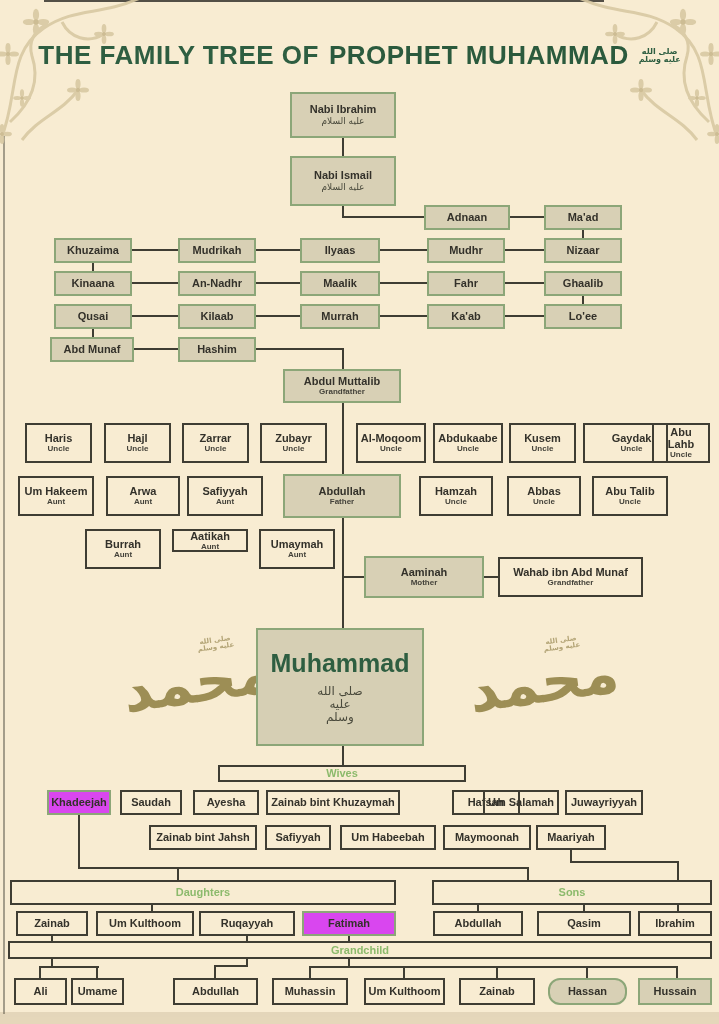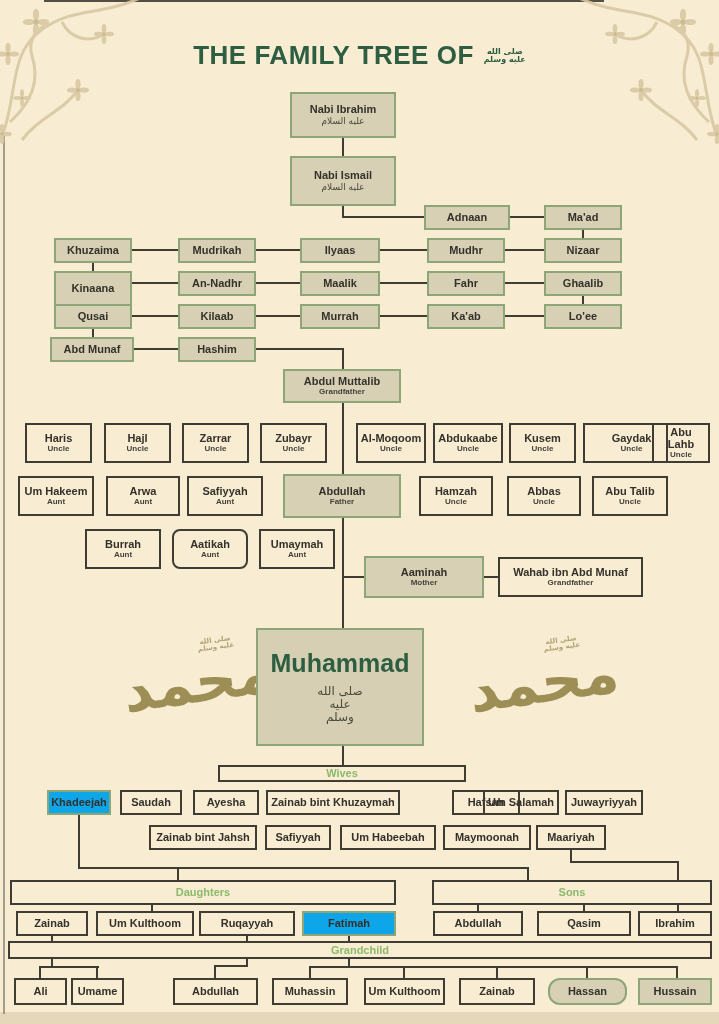--- a/index.html
+++ b/index.html
@@ -13,21 +13,21 @@
   .title-prefix{font-size:26px;font-weight:700;color:#2e5e41;letter-spacing:.5px;}
   .title-emphasis{font-size:26px;font-weight:800;color:#2b5a3d;letter-spacing:.5px;}
   .title-honorific{font-family:"DejaVu Sans",sans-serif;font-size:8px;line-height:8px;color:#2e5e41;text-align:center;white-space:pre-line;font-weight:700;}
   
   .node{position:absolute;box-sizing:border-box;display:flex;flex-direction:column;align-items:center;justify-content:center;text-align:center;line-height:1.1;}
   .node .lbl{font-size:11px;font-weight:700;color:#33312a;padding:0 2px;}
   .node .sub{font-size:8px;font-weight:700;color:#44423a;margin-top:1px;}
   .node .arabic{font-family:"DejaVu Sans",sans-serif;font-size:9px;color:#4a4a3c;margin-top:2px;}
   .node.chain{background:#d8d0b5;border:2px solid #8ca678;}
   .node.plain{background:transparent;border:2px solid #3f3d33;}
-  .node.green{background:#0ea5e9;border:2px solid #8ca678;}
+  .node.green{background:#d946ef;border:2px solid #8ca678;}
   .node.banner{background:transparent;border:2px solid #3f3d33;}
   .node.banner .lbl{color:#8cba6c;font-size:11px;}
   .node.muhammad{background:#d6cfb4;border:2px solid #8ca678;}
   .node.muhammad .lbl{font-size:25px;font-weight:800;color:#2e5e41;}
   .node.muhammad .arabic{font-size:12px;line-height:13px;white-space:pre-line;margin-top:8px;}
   .connector{position:absolute;background:#3f3d33;}
   
   .ornament{position:absolute;top:-6px;opacity:.9;}
   .ornament.left{left:-8px;}
   .ornament.right{right:-8px;transform:scaleX(-1);}
@@ -81,20 +81,21 @@
       <use href="#fl" transform="translate(44,28) scale(1.2)"></use>
       <use href="#fl" transform="translate(86,96)"></use>
       <use href="#fl" transform="translate(112,40) scale(.9)"></use>
       <use href="#fl" transform="translate(30,104) scale(.8)"></use>
       <use href="#fl" transform="translate(10,140) scale(.9)"></use>
     </g>
   </svg>
 
   <div class="title-row">
     <span class="title-prefix">THE FAMILY TREE OF</span>
+    <span class="title-emphasis">PROPHET MUHAMMAD</span>
     <span class="title-honorific">صلى الله
 عليه وسلم</span>
   </div>
 
   <div class="calligraphy" style="left:122px;top:640px;">
     <span class="seal">صلى الله
 عليه وسلم</span>
     <span>محمد</span>
   </div>
   <div class="calligraphy" style="left:468px;top:640px;">
@@ -182,21 +183,21 @@
       </div>
       <div class="node chain" style="left: 300px; top: 238px; width: 80px; height: 25px;">
         <span class="lbl">Ilyaas</span>
       </div>
       <div class="node chain" style="left: 427px; top: 238px; width: 78px; height: 25px;">
         <span class="lbl">Mudhr</span>
       </div>
       <div class="node chain" style="left: 544px; top: 238px; width: 78px; height: 25px;">
         <span class="lbl">Nizaar</span>
       </div>
-      <div class="node chain" style="left: 54px; top: 271px; width: 78px; height: 35px; align-items: center;">
+      <div class="node chain" style="left: 54px; top: 271px; width: 78px; height: 25px; align-items: center;">
         <span class="lbl">Kinaana</span>
       </div>
       <div class="node chain" style="left: 178px; top: 271px; width: 78px; height: 25px;">
         <span class="lbl">An-Nadhr</span>
       </div>
       <div class="node chain" style="left: 300px; top: 271px; width: 80px; height: 25px;">
         <span class="lbl">Maalik</span>
       </div>
       <div class="node chain" style="left: 427px; top: 271px; width: 78px; height: 25px;">
         <span class="lbl">Fahr</span>
@@ -290,21 +291,21 @@
         <span class="sub">Uncle</span>
       </div>
       <div class="node plain" style="left: 592px; top: 476px; width: 76px; height: 40px;">
         <span class="lbl">Abu Talib</span>
         <span class="sub">Uncle</span>
       </div>
       <div class="node plain" style="left: 85px; top: 529px; width: 76px; height: 40px;">
         <span class="lbl">Burrah</span>
         <span class="sub">Aunt</span>
       </div>
-      <div class="node plain" style="left: 172px; top: 529px; width: 76px; height: 40px; border-radius: 8px;">
+      <div class="node plain" style="left: 172px; top: 529px; width: 76px; height: 23px;">
         <span class="lbl">Aatikah</span>
         <span class="sub">Aunt</span>
       </div>
       <div class="node plain" style="left: 259px; top: 529px; width: 76px; height: 40px;">
         <span class="lbl">Umaymah</span>
         <span class="sub">Aunt</span>
       </div>
       <div class="node chain" style="left: 364px; top: 556px; width: 120px; height: 42px;">
         <span class="lbl">Aaminah</span>
         <span class="sub">Mother</span>

